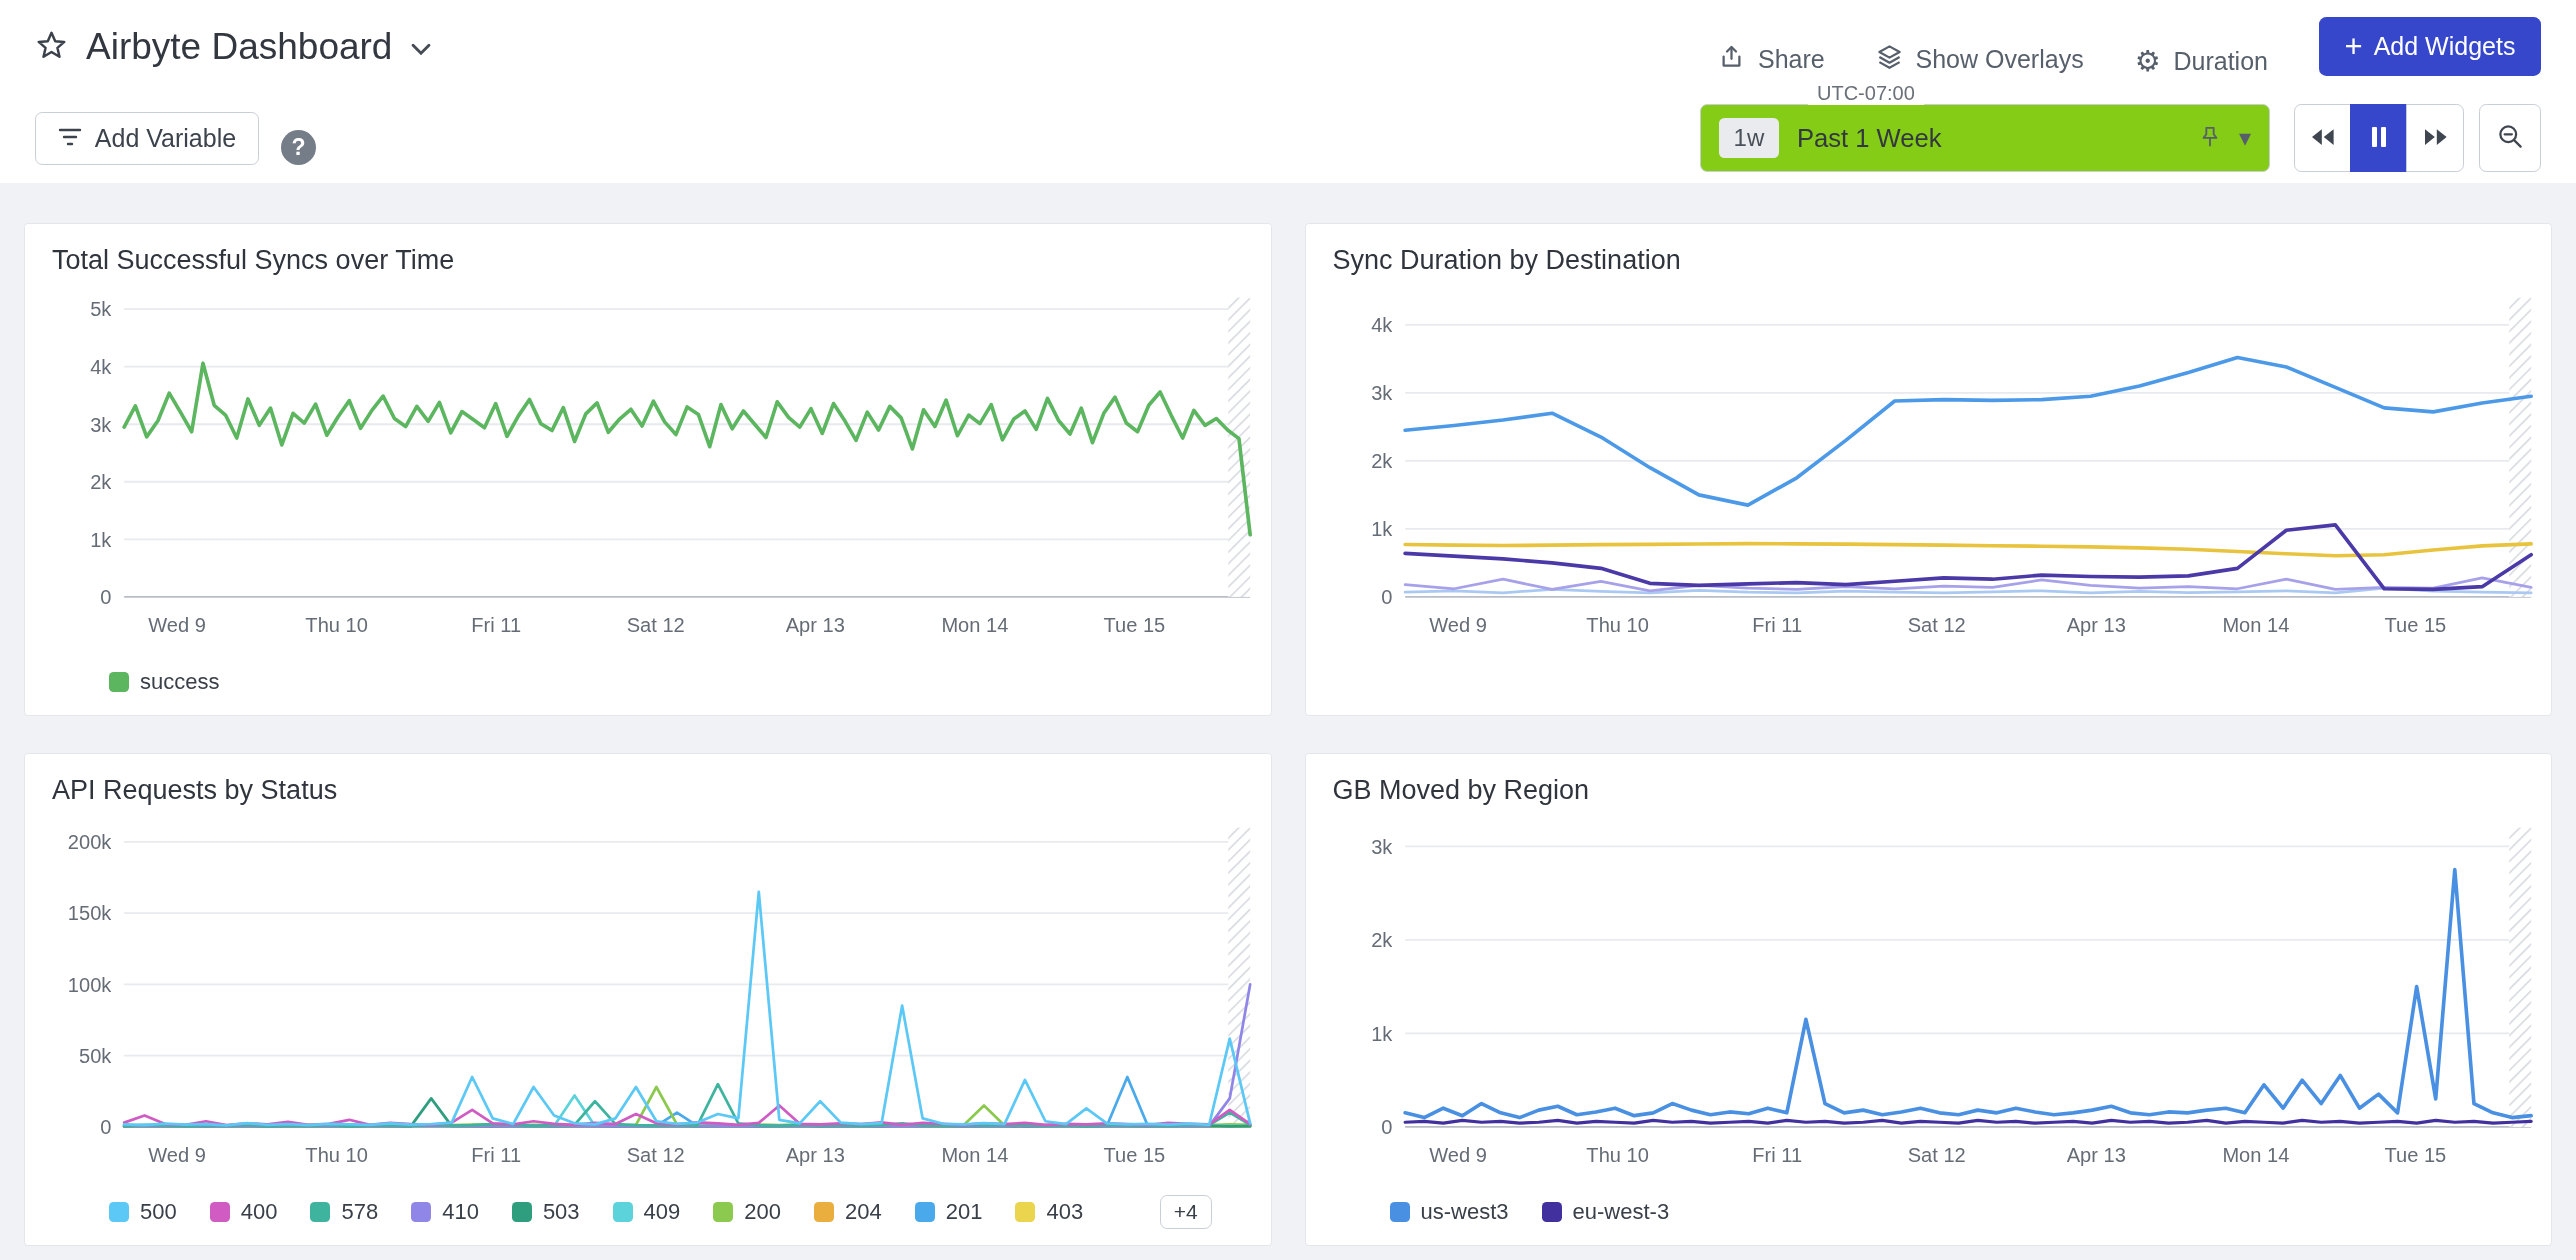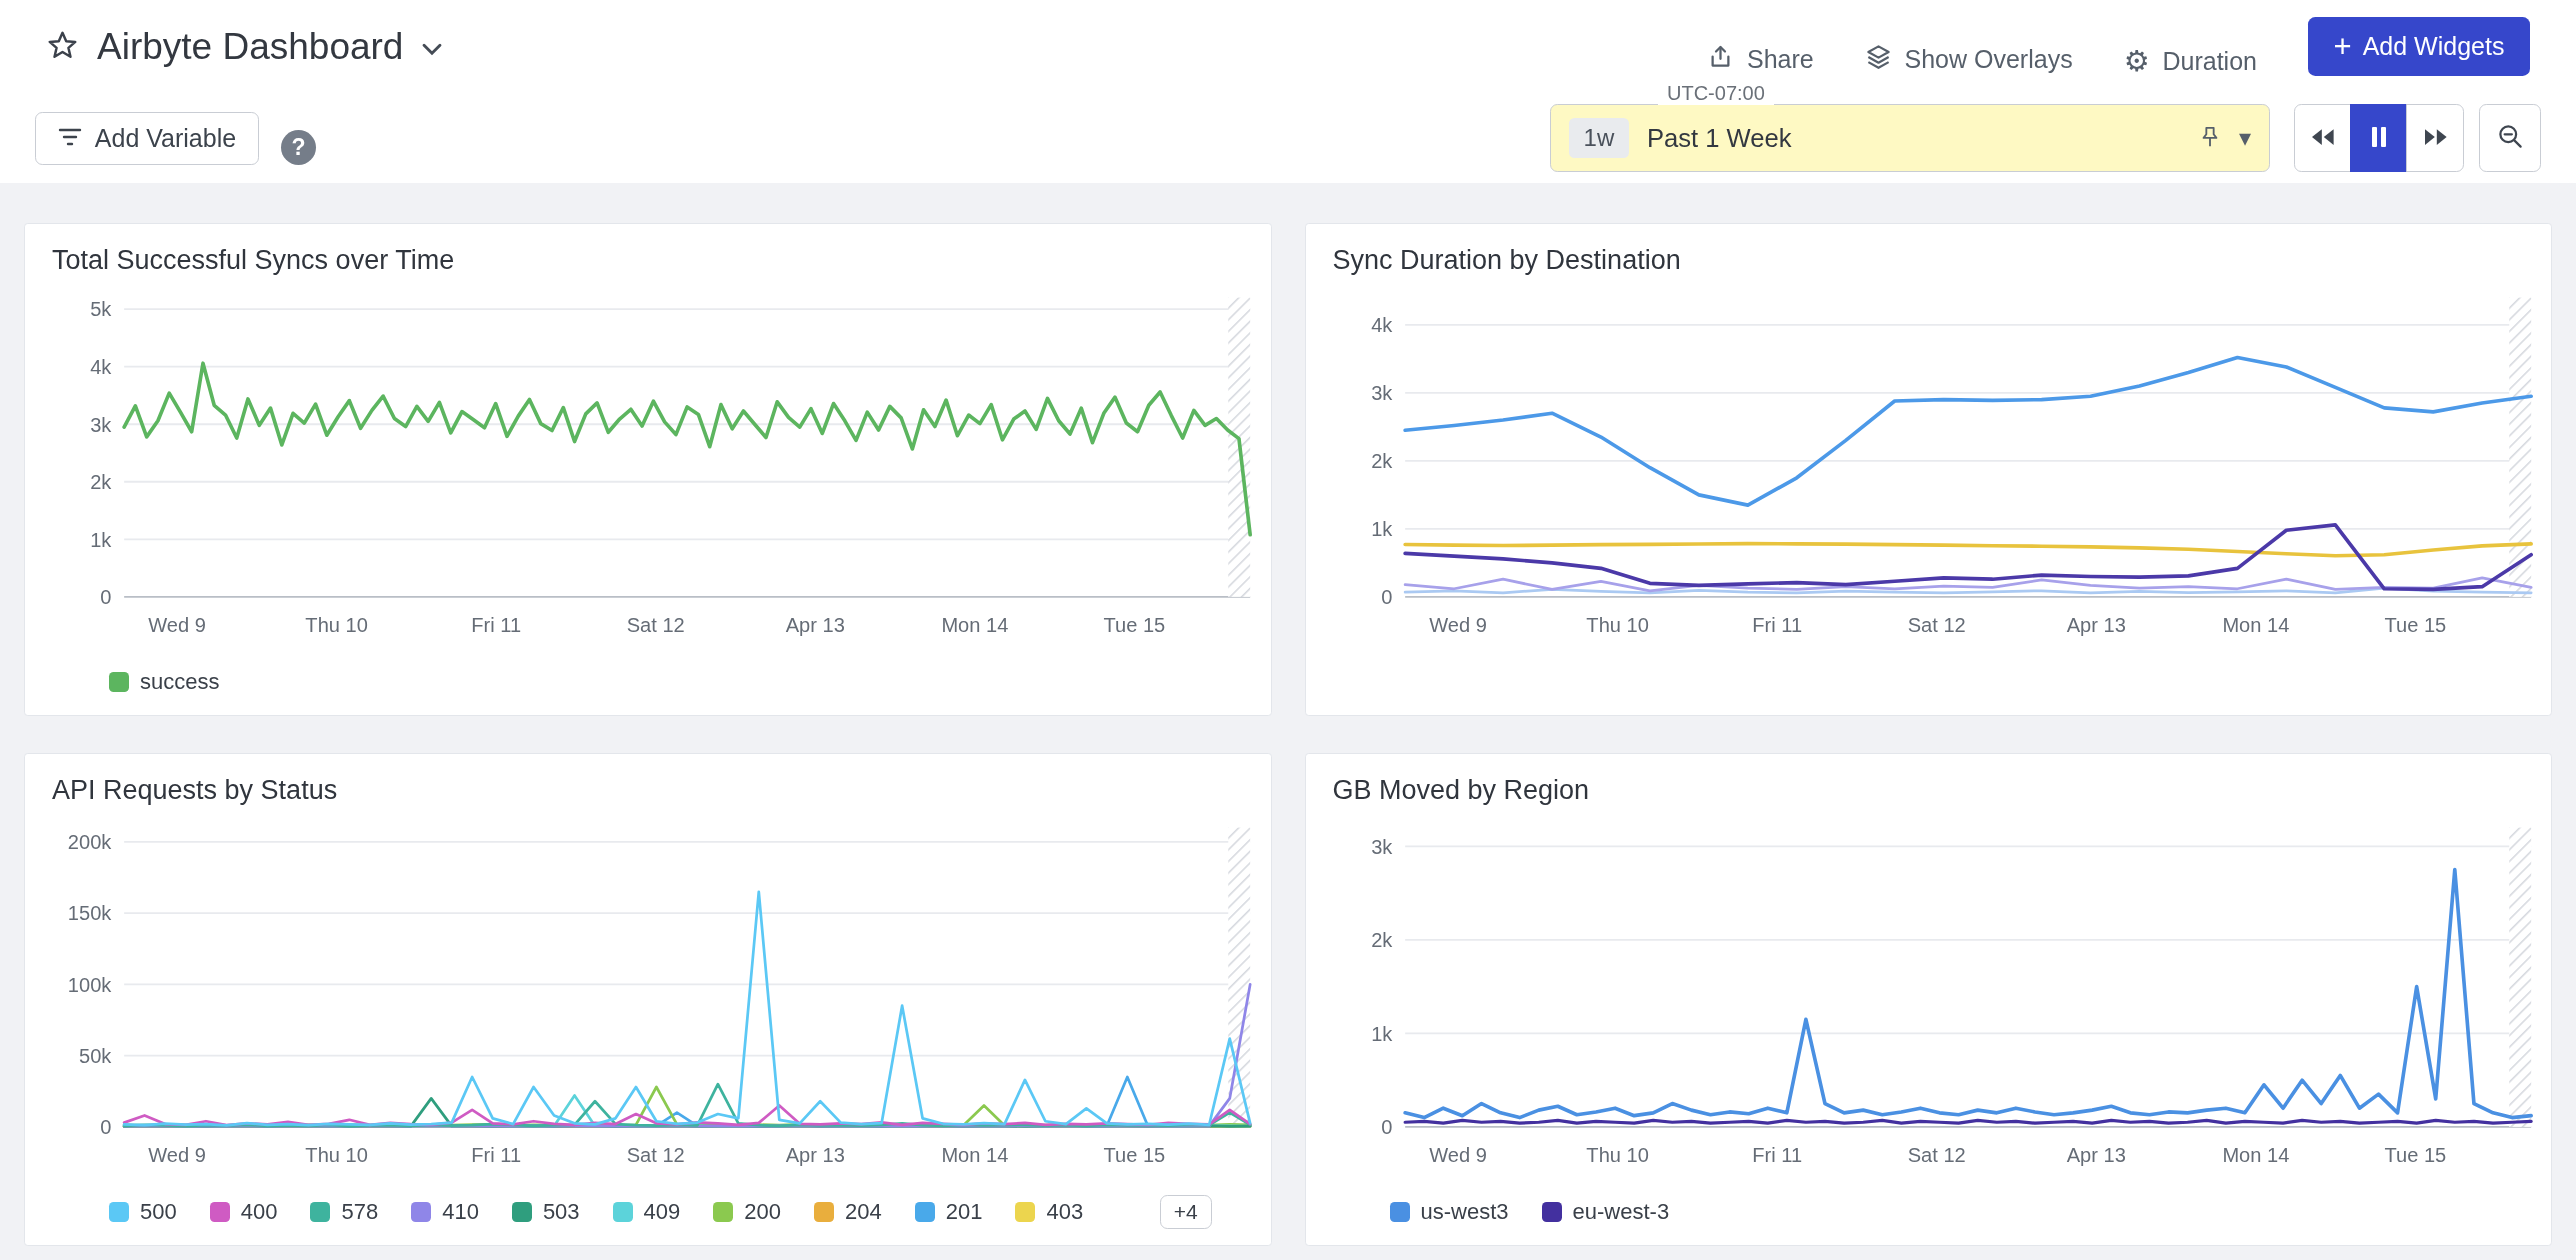--- a/index.html
+++ b/index.html
@@ -1,39 +1,39 @@
 <!DOCTYPE html>
 <html style="font-size:14.6px"><head>
 <meta charset="utf-8">
 <style>
   *{box-sizing:border-box;margin:0;padding:0}
   html,body{width:2576px;height:1261px;overflow:hidden}
   body{font-family:"Liberation Sans","DejaVu Sans",sans-serif;background:#f1f2f5;color:#333}
   svg text{font-family:"Liberation Sans","DejaVu Sans",sans-serif}
 
   
-  .topbar{height:93px;background:#fff;display:flex;align-items:center;justify-content:space-between;padding:0 46px}
+  .topbar{height:93px;background:#fff;display:flex;align-items:center;justify-content:space-between;padding:0 35px}
   .topbar-left{display:flex;align-items:center;gap:18px}
   .star-btn{display:flex;align-items:center;color:#3b414b;background:none;border:none;cursor:pointer}
   .page-title{font-size:37px;font-weight:500;color:#333840}
   .title-chev{display:flex;align-items:center;color:#454c56;padding-top:5.5px}
   .topbar-right{display:flex;align-items:flex-end;gap:51px}
   .hdr-action{display:flex;align-items:center;gap:12.8px;font-size:25px;color:#565f6a;background:none;border:none;cursor:pointer}
   .gear-glyph{font-family:"DejaVu Sans",sans-serif;font-size:29px;line-height:1;color:#565f6a}
   .add-widgets{display:flex;align-items:center;gap:11px;background:#3647cb;color:#fff;font-size:25px;border:none;border-radius:7.3px;padding:14.6px 25.6px;cursor:pointer}
   .plus-glyph{font-size:31px;line-height:20px;font-weight:400}
 
   
   .toolbar{height:90px;background:#fff;display:flex;align-items:center;justify-content:space-between;padding:0 35px}
   .toolbar-left{display:flex;align-items:flex-end;gap:22px}
   .add-variable{display:flex;align-items:center;gap:12.8px;border:1.8px solid #c9cdd4;border-radius:7.3px;background:#fff;padding:11px 22px;font-size:25px;color:#3c434c;cursor:pointer}
   .help-btn{width:35px;height:35px;border-radius:50%;background:#757d89;color:#fff;font-size:23px;font-weight:700;display:flex;align-items:center;justify-content:center;border:none;cursor:pointer}
   .time-cluster{display:flex;align-items:center;position:relative}
   .utc{position:absolute;top:-22px;left:108px;font-size:20px;color:#6a7078;background:#fff;padding:0 9px}
-  .picker{width:720px;height:68px;border:1.8px solid #c9cdd4;border-radius:7.3px;background:#fef9c3;display:flex;align-items:center;gap:18px;padding:0 18px;cursor:pointer}
+  .picker{width:570px;height:68px;border:1.8px solid #c9cdd4;border-radius:7.3px;background:#84cc16;display:flex;align-items:center;gap:18px;padding:0 18px;cursor:pointer}
   .chip{background:#e9ebee;border-radius:5.5px;padding:6.4px 14.6px;font-size:24px;color:#4a515b}
   .range-label{font-size:25.6px;color:#333840}
   .picker-icons{margin-left:auto;display:flex;align-items:center;gap:18px;color:#565f6a}
   .chev-glyph{font-size:24px;color:#565f6a}
   .nav-group{display:flex;margin-left:24px}
   .nav-btn{width:58px;height:68px;background:#fff;border:1.8px solid #c9cdd4;display:flex;align-items:center;justify-content:center;cursor:pointer;color:#3f4650}
   .nav-btn + .nav-btn{margin-left:-1.8px}
   .nav-btn:first-child{border-radius:7.3px 0 0 7.3px}
   .nav-btn:last-child{border-radius:0 7.3px 7.3px 0}
   .nav-btn.active{background:#3647cb;border-color:#3647cb;color:#fff}

